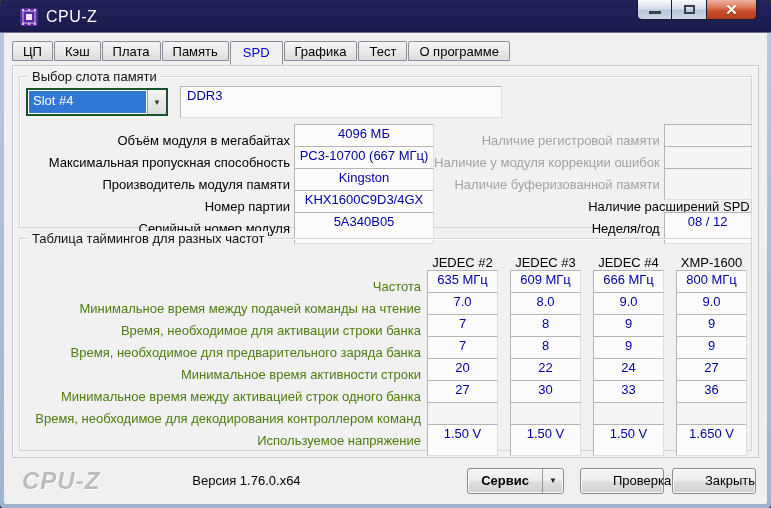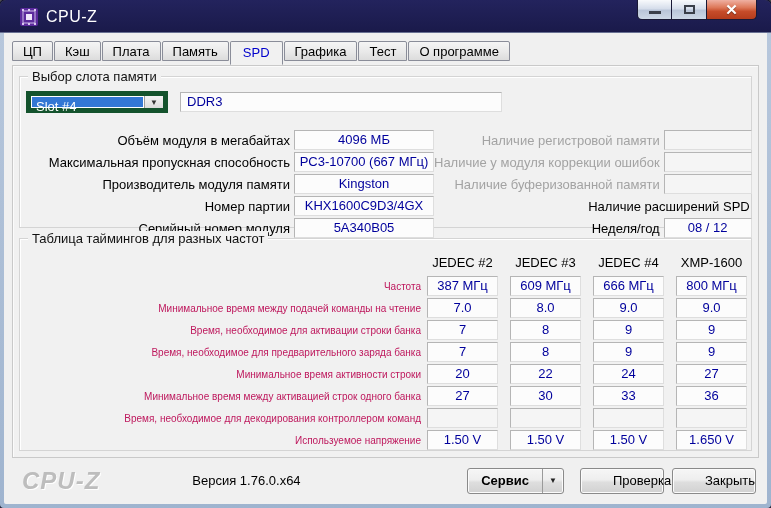--- a/index.html
+++ b/index.html
@@ -47,45 +47,45 @@
     position:relative; margin:0 8px; height:393px; background:#f1f1f1;
     border:1px solid #c9c9c9; box-shadow:inset 1px 1px 0 #fbfbfb;
   }
   
   .group { position:relative; margin:10px 6px 0 6px; border:1px solid #d4d4d4; box-shadow:inset 1px 1px 0 #ffffff; padding:0 4px; }
   .glabel { position:absolute; top:-8px; left:8px; background:#f1f1f1; padding:0 4px; font-size:13px; color:#111; }
   .g1 { height:152px; }
   .g2 { height:213px; }
   
   .slotrow { display:flex; align-items:center; margin:14px 0 4px 2px; height:22px; }
-  .combo { display:flex; width:142px; height:22px; border:5px solid #14532d; background:#fff; cursor:pointer; }
+  .combo { display:flex; width:142px; height:28px; border:2px solid #14532d; background:#fff; cursor:pointer; }
   .combo-sel { flex:1; background:#3377d4; color:#fff; font-size:13px; line-height:20px; padding:0 4px; border:1px solid #fff; }
   .combo-btn { width:19px; background:linear-gradient(#f4f4f4,#dcdcdc); border-left:1px solid #9a9a9a; display:flex; align-items:center; justify-content:center; font-size:8px; color:#333; }
   .ddr3 { width:322px; margin-left:12px; }
   
   .field {
-    height:20px; line-height:18px; text-align:center; font-size:13px; color:#00009c;
+    height:32px; line-height:18px; text-align:center; font-size:13px; color:#00009c;
     background:#fcfcfc; border:1px solid #b5b5b5; border-bottom-color:#dedede; border-right-color:#dedede;
   }
   .field.empty { background:#f5f5f5; }
   .field.left-text { text-align:left; padding-left:6px; }
   
   .infogrid { display:flex; margin-top:16px; }
   .icol.left { width:410px; flex:none; }
   .icol.right { flex:1; }
   .irow { display:flex; align-items:center; height:22px; }
   .ilabel { flex:1; text-align:right; padding-right:4px; font-size:13px; color:#000; white-space:nowrap; }
   .irow .field { flex:none; }
   .fw140 { width:140px; }
   .fw88 { width:88px; margin-right:2px; }
   .disabled .ilabel { color:#a3a3a3; }
   
   .thead { display:flex; align-items:center; height:26px; margin-top:10px; }
   .trow { display:flex; align-items:center; height:22px; }
-  .tlabel { flex:1; text-align:right; padding-right:3px; font-size:10px; color:#be185d; white-space:nowrap; }
+  .tlabel { flex:1; text-align:right; padding-right:3px; font-size:13px; color:#4d7c0f; white-space:nowrap; }
   .cell { flex:none; width:71px; margin-left:12px; }
   .cell.first { margin-left:3px; }
   .hcell { flex:none; width:71px; margin-left:12px; text-align:center; font-size:13px; color:#000; }
   .hcell.first { margin-left:3px; }
   
   .footer { display:flex; align-items:center; height:45px; padding:0 11px 0 18px; }
   .logo { font-size:24px; font-weight:bold; font-style:italic; color:#bdbdbd; letter-spacing:1px; text-shadow:1px 1px 0 #fff; }
   .version { font-size:13px; color:#000; margin-left:92px; }
   .fspacer { flex:1; }
   .btn {
@@ -209,21 +209,21 @@
         <div class="thead">
           <div class="tlabel"></div>
           <div class="hcell first">JEDEC #2</div>
           <div class="hcell">JEDEC #3</div>
           <div class="hcell">JEDEC #4</div>
           <div class="hcell">XMP-1600</div>
         </div>
 
         <div class="trow">
           <div class="tlabel">Частота</div>
-          <div class="field cell first">387 МГц</div>
+          <div class="field cell first">635 МГц</div>
           <div class="field cell">609 МГц</div>
           <div class="field cell">666 МГц</div>
           <div class="field cell">800 МГц</div>
         </div>
         <div class="trow">
           <div class="tlabel">Минимальное время между подачей команды на чтение</div>
           <div class="field cell first">7.0</div>
           <div class="field cell">8.0</div>
           <div class="field cell">9.0</div>
           <div class="field cell">9.0</div>

